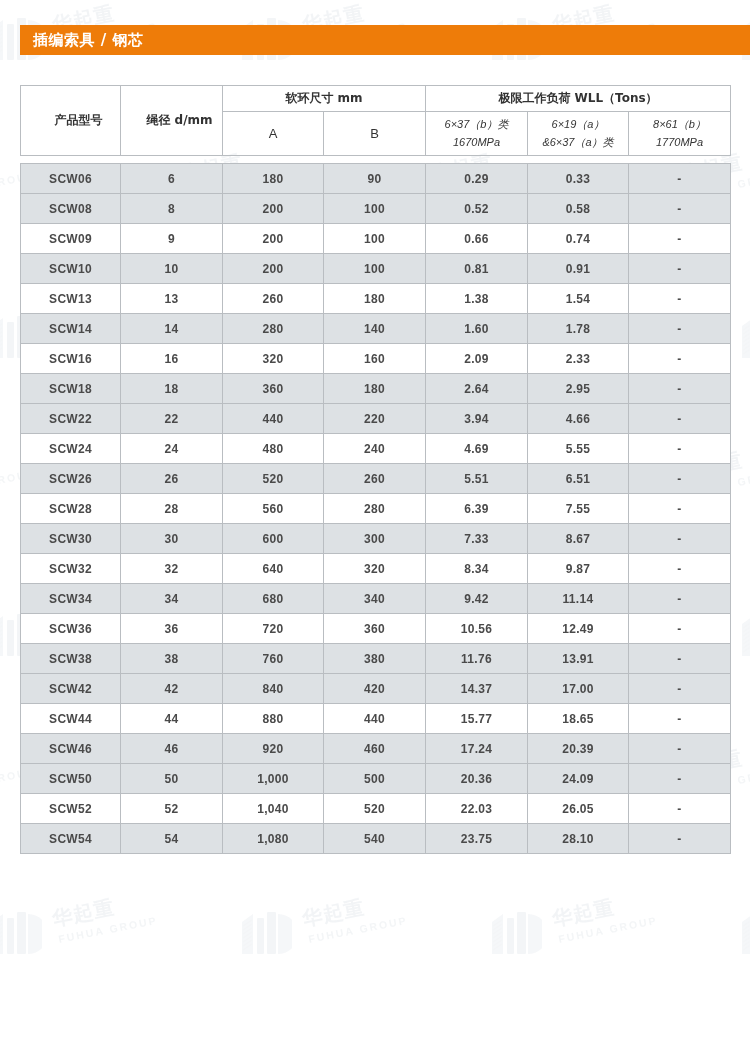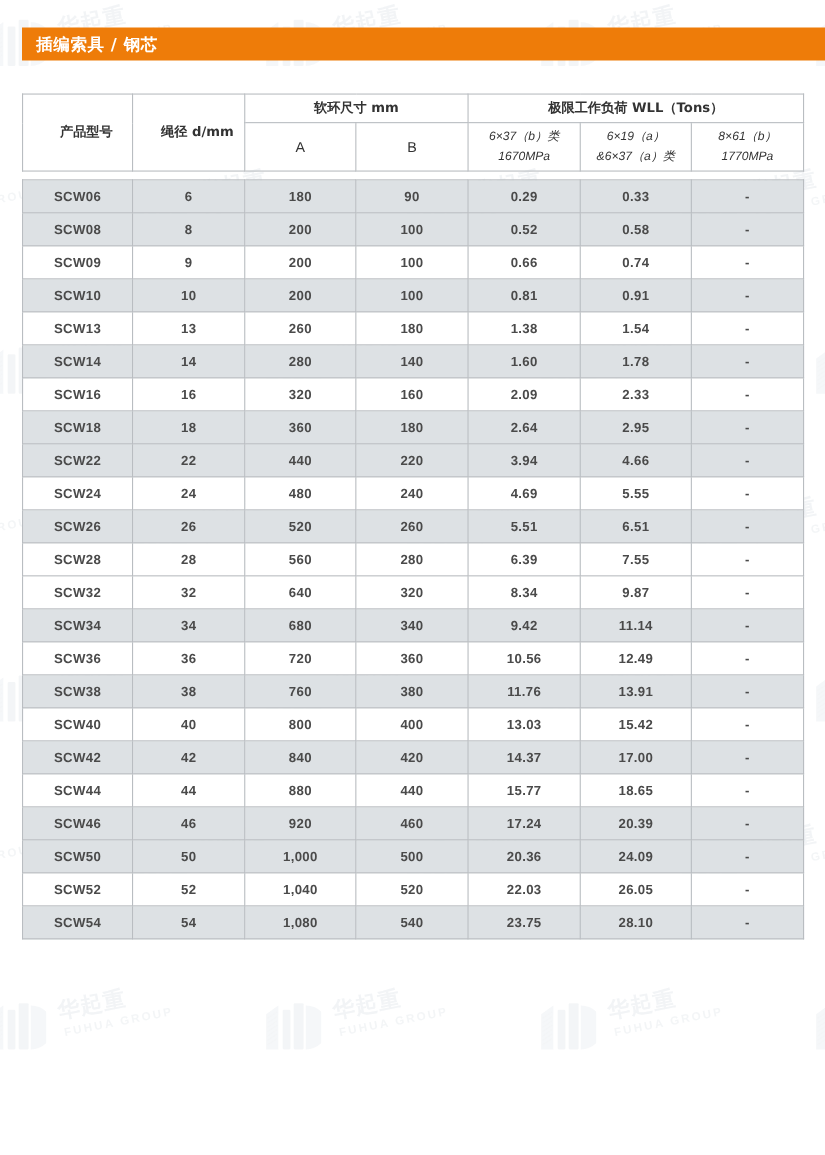--- a/index.html
+++ b/index.html
@@ -915,20 +915,29 @@
         </tr>
         <tr class="plain">
           <td>SCW28</td>
           <td>28</td>
           <td>560</td>
           <td>280</td>
           <td>6.39</td>
           <td>7.55</td>
           <td>-</td>
         </tr>
+        <tr class="alt">
+          <td>SCW30</td>
+          <td>30</td>
+          <td>600</td>
+          <td>300</td>
+          <td>7.33</td>
+          <td>8.67</td>
+          <td>-</td>
+        </tr>
         <tr class="plain">
           <td>SCW32</td>
           <td>32</td>
           <td>640</td>
           <td>320</td>
           <td>8.34</td>
           <td>9.87</td>
           <td>-</td>
         </tr>
         <tr class="alt">
@@ -951,29 +960,20 @@
         </tr>
         <tr class="alt">
           <td>SCW38</td>
           <td>38</td>
           <td>760</td>
           <td>380</td>
           <td>11.76</td>
           <td>13.91</td>
           <td>-</td>
         </tr>
-        <tr class="plain">
-          <td>SCW40</td>
-          <td>40</td>
-          <td>800</td>
-          <td>400</td>
-          <td>13.03</td>
-          <td>15.42</td>
-          <td>-</td>
-        </tr>
         <tr class="alt">
           <td>SCW42</td>
           <td>42</td>
           <td>840</td>
           <td>420</td>
           <td>14.37</td>
           <td>17.00</td>
           <td>-</td>
         </tr>
         <tr class="plain">

